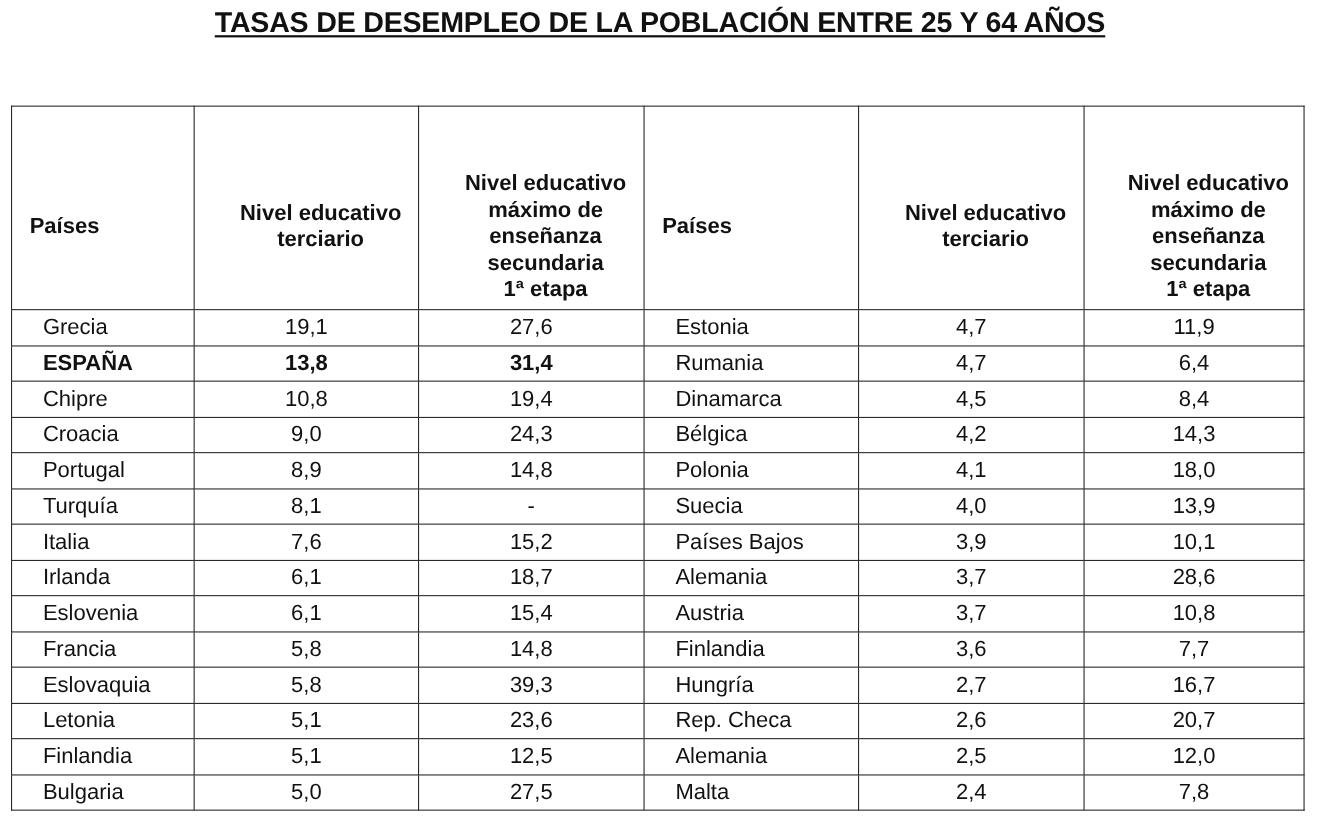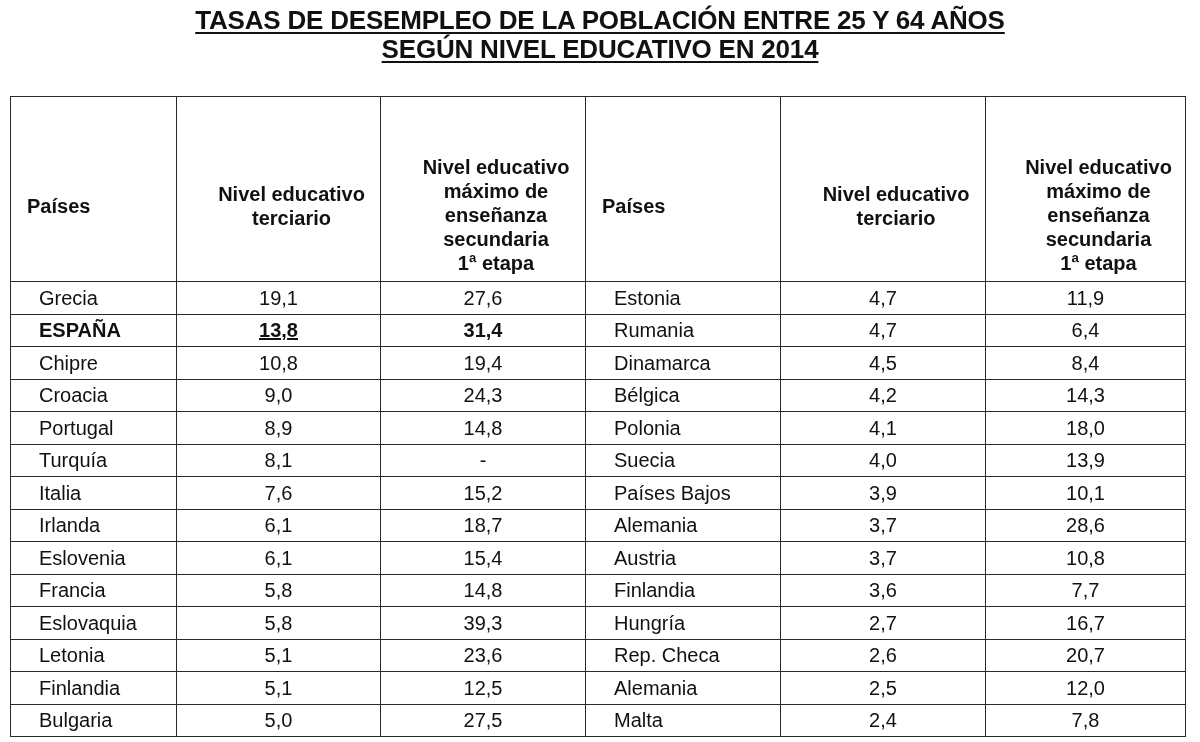--- a/index.html
+++ b/index.html
@@ -81,21 +81,20 @@
     }
     table.data td.num {
       text-align: center;
     }
   </style>
 </head>
 <body>
 
 <div class="title">
   <div><span>TASAS DE DESEMPLEO DE LA POBLACIÓN ENTRE 25 Y 64 AÑOS</span></div>
-  <div><span>SEGÚN NIVEL EDUCATIVO EN 2014</span></div>
 </div>
 
 <table class="data">
   <colgroup>
     <col class="c-country">
       <col class="c-ter">
       <col class="c-sec">
     <col class="c-country2">
       <col class="c-ter2">
       <col class="c-sec2">
@@ -132,21 +131,21 @@
       <tr>
         <td class="country">Grecia</td>
         <td class="num">19,1</td>
         <td class="num">27,6</td>
         <td class="country">Estonia</td>
         <td class="num">4,7</td>
         <td class="num">11,9</td>
       </tr>
       <tr class="bold-left">
         <td class="country" style="font-weight: bold; margin-left: 37px;">ESPAÑA</td>
-        <td class="num" style="font-weight: bold; text-decoration: underline;">13,8</td>
+        <td class="num" style="font-weight: bold;">13,8</td>
         <td class="num" style="font-weight: bold;">31,4</td>
         <td class="country">Rumania</td>
         <td class="num">4,7</td>
         <td class="num">6,4</td>
       </tr>
       <tr>
         <td class="country">Chipre</td>
         <td class="num">10,8</td>
         <td class="num">19,4</td>
         <td class="country">Dinamarca</td>

